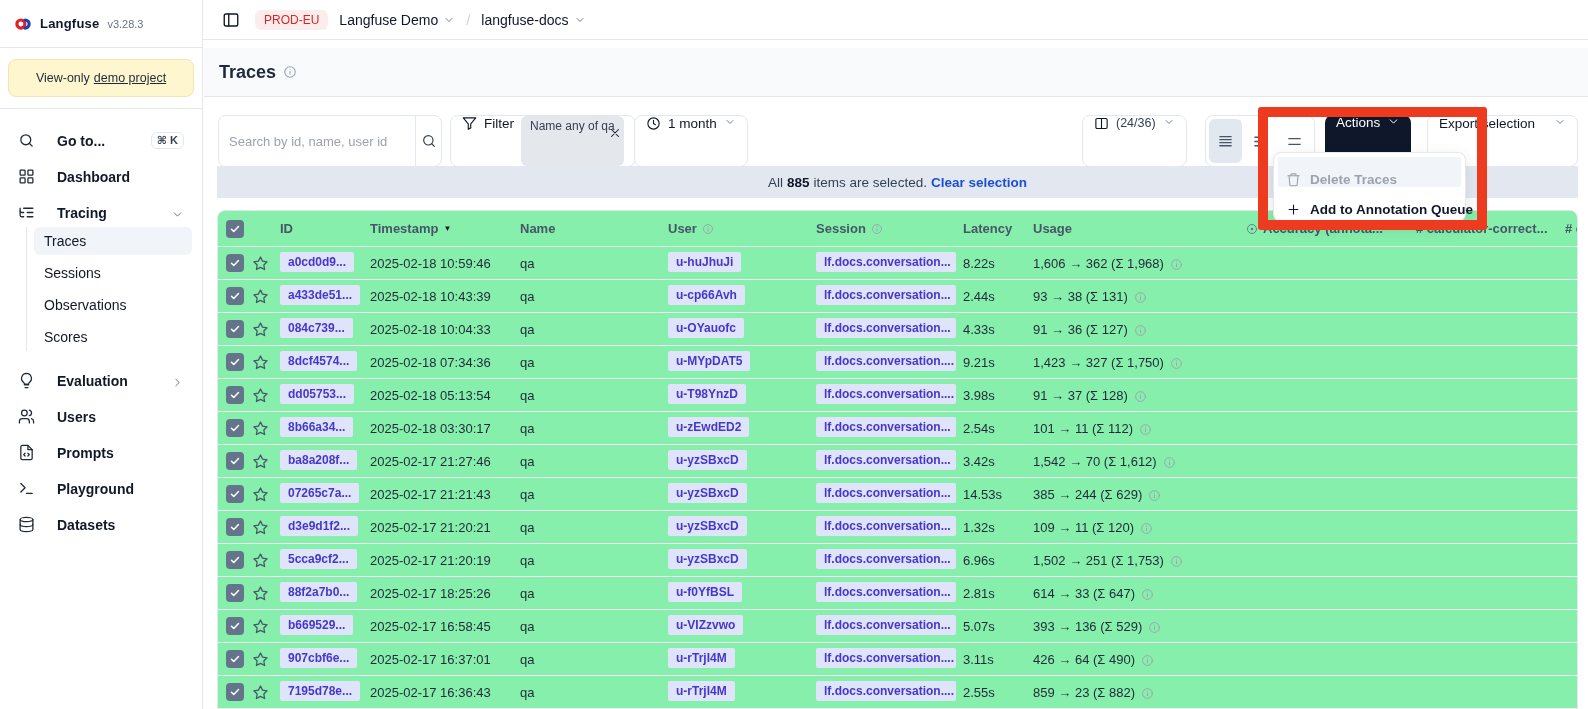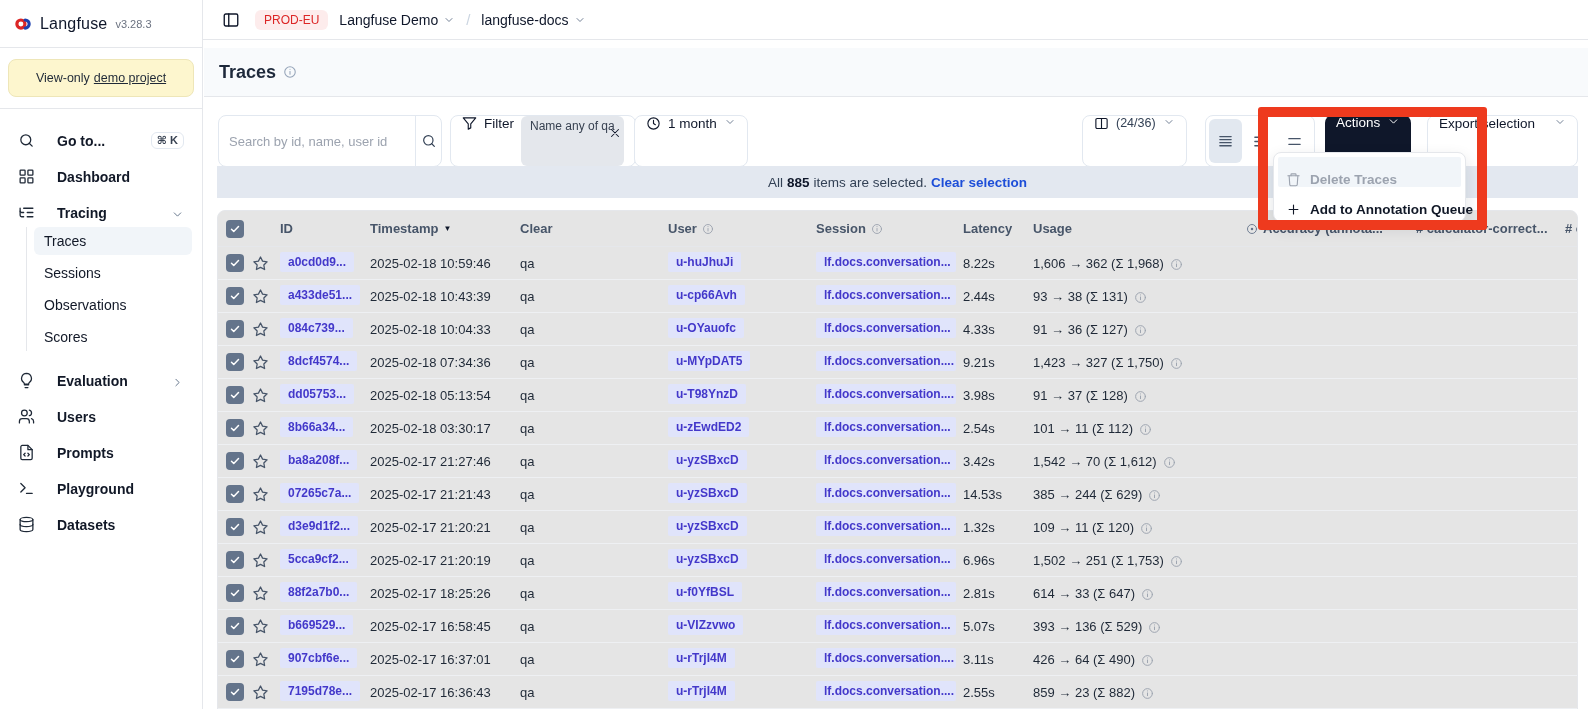--- a/index.html
+++ b/index.html
@@ -5,21 +5,21 @@
   * { margin:0; padding:0; box-sizing:border-box; }
   html,body { width:1588px; height:709px; overflow:hidden; background:#fff;
     font-family:"Liberation Sans","DejaVu Sans",sans-serif; color:#0f172a; }
   #app { position:relative; width:1588px; height:709px; background:#fff; }
   svg { display:block; }
   .ic { stroke:currentColor; fill:none; stroke-width:1.8; stroke-linecap:round; stroke-linejoin:round; }
 
   
   .sidebar { position:absolute; left:0; top:0; width:203px; height:709px; background:#fff; border-right:1px solid #e5e7eb; }
   .logo-row { height:48px; display:flex; align-items:center; gap:8px; padding:0 14px; border-bottom:1px solid #e5e7eb; }
-  .logo-name { font-size:16px; font-weight:400; letter-spacing:.2px; }
+  .logo-name { font-size:13px; font-weight:700; letter-spacing:.2px; }
   .logo-ver { font-size:11px; color:#6b7280; }
   .notice-sec { padding:11px 8px; border-bottom:1px solid #e5e7eb; }
   .notice { background:#fdf6ce; border:1px solid #eee6b8; border-radius:8px; height:38px; display:flex; align-items:center; justify-content:center; font-size:12.5px; color:#1f2937; gap:4px; }
   .notice a { color:#1f2937; text-decoration:underline; font-weight:500; }
   .nav { padding:10px 10px; }
   .nav-item { display:flex; align-items:flex-end; gap:22px; height:30px; padding:0 8px; border-radius:6px; font-size:14px; color:#111827; margin-bottom:6px; cursor:pointer;font-weight:bold; }
   .nav-item .nico { color:#1f2937; width:17px; height:17px; flex:0 0 17px; }
   .kbd { margin-left:auto; border:1px solid #e2e8f0; border-radius:6px; font-size:11px; color:#374151; padding:1px 5px; background:#fff; }
   .chev-side { margin-left:auto; color:#64748b; }
   .sub-list { border-left:1px solid #e5e7eb; margin:2px 0 8px 16px; padding-left:7px; }
@@ -60,21 +60,21 @@
   .hseg.active { background:#e2e8f0; }
   .actions-btn { left:1121px; background:#0f172a; color:#fff; border:0; font-weight:500; }
   .export-btn { left:1223px; width:151px; justify-content:space-between; }
 
   
   .banner { position:absolute; left:13px; top:69px; width:1361px; height:32px; background:#e3e8f0; display:flex; align-items:center; justify-content:center; gap:4px; font-size:13.5px; color:#334155; }
   .banner b { color:#0f172a; }
   .banner .clear { color:#1d4ed8; font-weight:700; cursor:pointer; }
 
   
-  .table { position:absolute; left:13px; top:113px; width:1361px; bottom:-1px; border:1px solid #e5e7eb; border-radius:8px 8px 0 0; overflow:hidden; background:#e5e5e5; }
+  .table { position:absolute; left:13px; top:113px; width:1361px; bottom:-1px; border:1px solid #e5e7eb; border-radius:8px 8px 0 0; overflow:hidden; background:#86efac; }
   .trow { display:grid; grid-template-columns:34px 28px 90px 150px 148px 148px 147px 70px 213px 170px 149px 14px; align-items:center; }
   .thead { height:36px; border-bottom:1px solid #e5e7eb; font-size:13px; font-weight:600; color:#475569; }
   .th { display:flex; align-items:center; gap:5px; white-space:nowrap; overflow:hidden; }
   .sort { font-size:8px; color:#0f172a; }
   .tbody .trow { height:33px; border-bottom:1px solid #eef0f3; font-size:13px; color:#1f2937; }
   .cell { white-space:nowrap; overflow:hidden; }
   .chk { width:18px; height:18px; border-radius:4px; background:#64748b; display:flex; align-items:center; justify-content:center; margin-left:8px; cursor:pointer; }
   .star { color:#475569; cursor:pointer; display:flex; }
   .pill { display:inline-block; background:#e0e4fb; color:#4338ca; font-weight:600; font-size:12px; padding:3px 8px; border-radius:2px; max-width:95%; overflow:hidden; white-space:nowrap; cursor:pointer; }
   .usage-cell { display:flex; align-items:flex-end; gap:6px; }
@@ -381,21 +381,21 @@
           </div>
         <div class="th"></div>
         <div class="th">
             <span>ID</span>
           </div>
         <div class="th">
             <span>Timestamp</span>
             <span class="sort">▼</span>
           </div>
         <div class="th">
-            <span>Clear</span>
+            <span>Name</span>
           </div>
         <div class="th">
             <span>User</span>
             <span class="icirc">
               <svg class="ic" width="12" height="12" viewBox="0 0 24 24">
                 <circle cx="12" cy="12" r="9"></circle>
                 <path d="M12 11v5"></path>
                 <path d="M12 7.2v.2"></path>
               </svg>
             </span>

